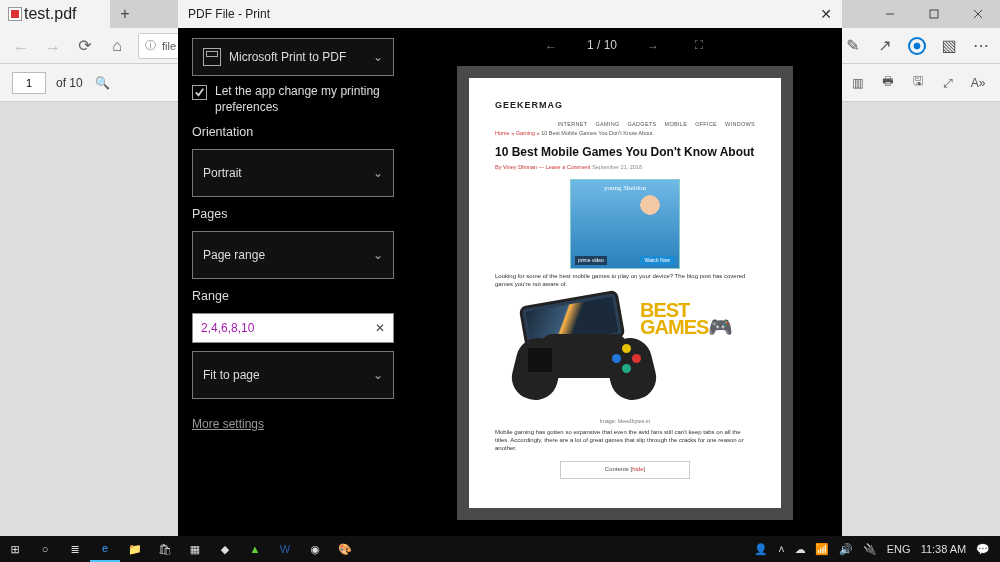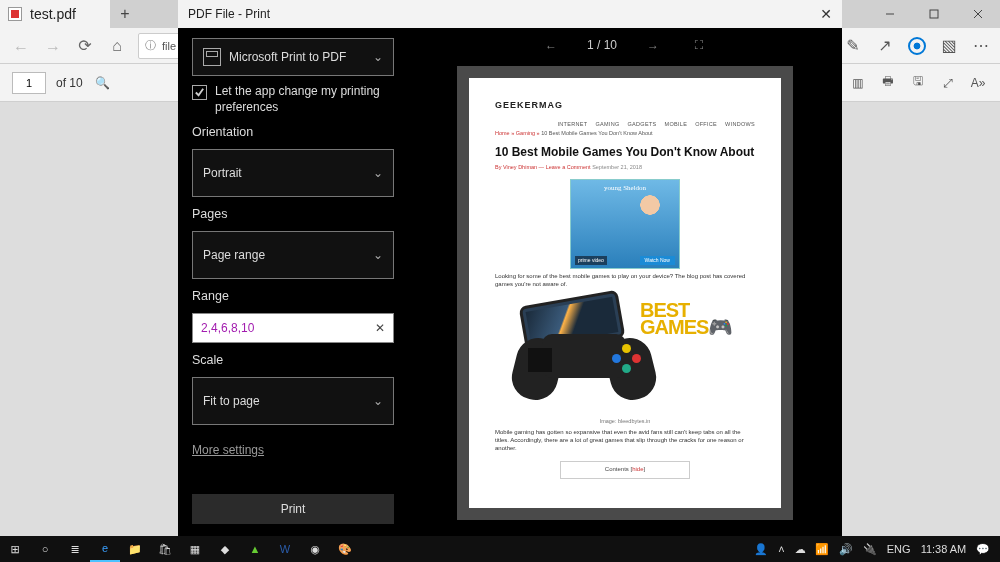--- a/index.html
+++ b/index.html
@@ -1,19 +1,19 @@
 <!DOCTYPE html>
 <html><head>
 <meta charset="utf-8">
 <style>
   * { margin:0; padding:0; box-sizing:border-box; font-family:"Segoe UI",Arial,sans-serif; }
   html,body { width:1000px; height:562px; overflow:hidden; background:#e6e6e6; }
   
   .titlebar { height:28px; background:#d0d0d0; display:flex; align-items:stretch; }
-  .tab { display:flex; align-items:center; gap:8px; background:#f3f3f3; padding:0 12px 0 8px; font-size:14px; color:#222; min-width:110px; }
+  .tab { display:flex; align-items:center; gap:2px; background:#f3f3f3; padding:0 12px 0 8px; font-size:16px; color:#222; min-width:110px; }
   .tab .favicon { width:14px; height:14px; background:#fff; border:1px solid #999; position:relative; }
   .tab .favicon::after{content:"";position:absolute;left:2px;top:2px;right:2px;bottom:2px;background:#d33;}
   .newtab { width:30px; display:flex; align-items:center; justify-content:center; color:#444; font-size:16px; }
   .titlebar-spacer{flex:1;}
   .win-btn { width:44px; display:flex; align-items:center; justify-content:center; color:#444; }
   .win-btn svg{width:10px;height:10px;}
   
   .navbar { height:36px; background:#f3f3f3; display:flex; align-items:center; gap:10px; padding:0 10px; border-bottom:1px solid #cfcfcf;}
   .nav-ico { width:22px; height:22px; display:flex; align-items:center; justify-content:center; color:#666;}
   .nav-ico.disabled{color:#bbb;}
@@ -199,30 +199,28 @@
         <span>Page range</span>
         <span class="chev">⌄</span>
       </div>
 
       <h4>Range</h4>
       <div class="range-input">
         <input value="2,4,6,8,10" style="">
         <span class="clear">✕</span>
       </div>
 
-      <h4>Scale</h4>
       <div class="select">
         <span>Fit to page</span>
         <span class="chev">⌄</span>
       </div>
 
       <div class="more">More settings</div>
       <div class="panel-spacer"></div>
       <div class="btnrow">
-        <div class="btn">Print</div>
       </div>
     </div>
 
     <div class="preview">
       <div class="prev-bar">
         <span class="arrow">←</span>
         <span>1  /  10</span>
         <span class="arrow">→</span>
         <span class="fs">⛶</span>
       </div>

